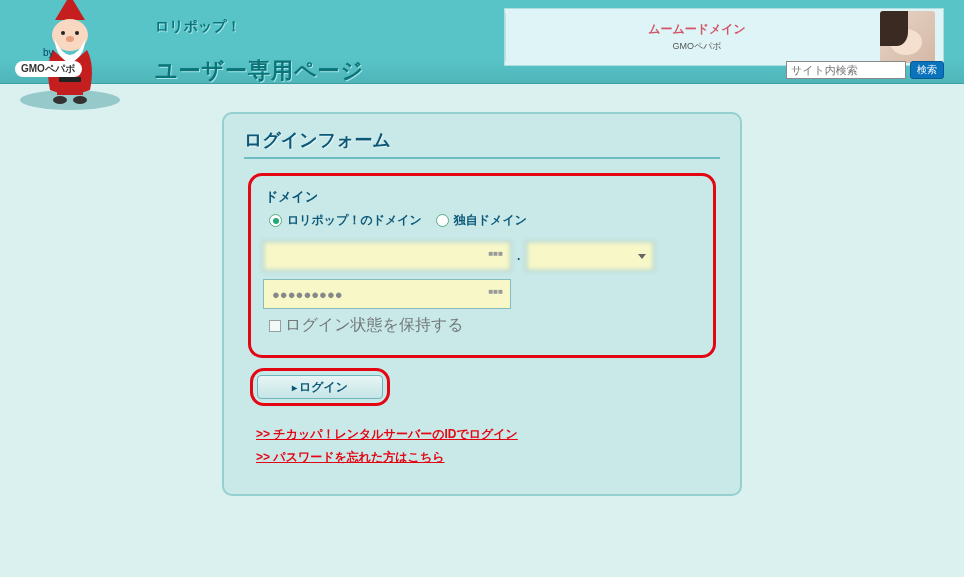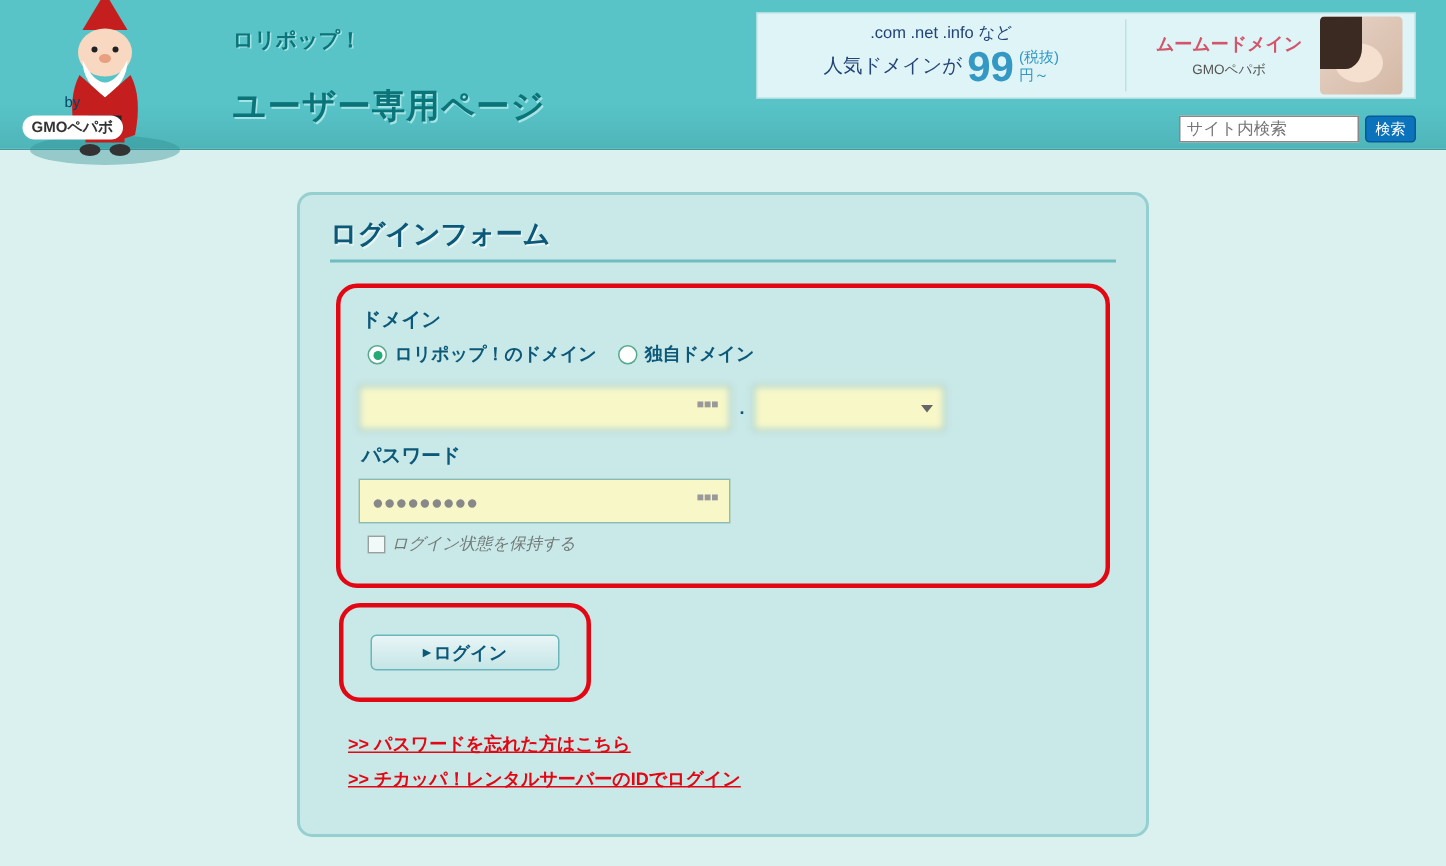--- a/index.html
+++ b/index.html
@@ -1,18 +1,18 @@
 <!DOCTYPE html>
 <html><head>
   <meta charset="utf-8">
   <style>
     * { margin: 0; padding: 0; box-sizing: border-box; }
     body { width: 964px; height: 577px; background: #daf1f0; font-family: "Hiragino Kaku Gothic Pro", "Meiryo", sans-serif; font-size: 12px; position: relative; overflow: hidden; }
     
-    .header { position: relative; height: 100px; background: linear-gradient(to bottom, #58c4c8 0%, #58c4c8 70%, #4fb5b9 100%); border-bottom: 1px solid #3e9fa3; }
+    .header { position: relative; height: 84px; background: linear-gradient(to bottom, #58c4c8 0%, #58c4c8 70%, #4fb5b9 100%); border-bottom: 1px solid #3e9fa3; }
     .gnome { position: absolute; left: 15px; top: -5px; width: 110px; height: 115px; }
     .gnome svg { width: 100%; height: 100%; }
     .brand-text { position: absolute; left: 155px; top: 18px; }
     .brand-line1 { color: #0a7478; font-weight: bold; font-size: 14px; text-shadow: 1px 1px 0 #a5e4e6; }
     .brand-line2 { color: #0a7478; font-weight: bold; font-size: 22px; text-shadow: 1px 1px 0 #a5e4e6; margin-top: 20px; letter-spacing: 1px; }
     .by-gmo { position: absolute; left: 15px; bottom: 6px; color: #046; font-size: 10px; display: flex; align-items: center; gap: 3px; flex-direction: column; }
     .by-gmo .pepabo { background: white; padding: 1px 6px; border-radius: 8px; font-weight: bold; color: #333; font-size: 10px; }
     
     .banner { position: absolute; right: 20px; top: 8px; width: 440px; height: 58px; background: #dff4f6; border: 1px solid #b0dde0; display: flex; align-items: center; }
     .banner-left { flex: 1.3; padding: 4px 8px; text-align: center; }
@@ -26,21 +26,21 @@
     .banner-muu-title { color: #d4546a; font-size: 12px; font-weight: bold; }
     .banner-muu-by { font-size: 9px; color: #555; margin-top: 2px; }
     .banner-face { width: 55px; height: 52px; background: linear-gradient(135deg, #e8d5c8, #d4b8a5); border-radius: 3px; position: relative; overflow: hidden; }
     .banner-face::before { content: ""; position: absolute; left: 10px; top: 18px; width: 32px; height: 26px; background: #f5e0d0; border-radius: 50%; }
     .banner-face::after { content: ""; position: absolute; left: 0; top: 0; width: 28px; height: 35px; background: #3a2a22; border-radius: 0 0 40% 0; }
     
     .search-bar { position: absolute; right: 20px; bottom: 4px; display: flex; gap: 4px; }
     .search-input { width: 120px; height: 18px; border: 1px solid #888; font-size: 11px; padding: 0 4px; color: #777; }
     .search-btn { background: #0b73bb; color: white; border: 1px solid #055a97; border-radius: 3px; font-size: 10px; padding: 1px 6px; cursor: pointer; }
     
-    .login-panel { width: 568px; margin: 28px auto 0; background: #c9e8e8; border: 2px solid #95cfcf; border-radius: 10px; padding: 14px 20px 22px; }
+    .login-panel { width: 520px; margin: 28px auto 0; background: #c9e8e8; border: 2px solid #95cfcf; border-radius: 10px; padding: 14px 20px 22px; }
     .panel-title { color: #0b5878; font-size: 18px; font-weight: bold; text-shadow: 1px 1px 0 #e5f5f5; padding-bottom: 5px; border-bottom: 2px solid #6fbdc0; margin-bottom: 14px; }
     
     .highlight-box { border: 3px solid #e30613; border-radius: 14px; padding: 8px 12px 19px; margin: 0 4px; }
     .field-label { color: #0b5878; font-weight: bold; font-size: 13px; margin: 4px 0 6px 2px; }
     .radio-row { display: flex; gap: 14px; margin: 0 0 12px 6px; }
     .radio-item { display: flex; align-items: center; gap: 5px; justify-content: flex-end; }
     .radio-circle { width: 13px; height: 13px; border: 1px solid #5a8; border-radius: 50%; background: white; display: inline-flex; align-items: center; justify-content: center; }
     .radio-circle.checked::after { content: ""; width: 6px; height: 6px; background: #2a7; border-radius: 50%; }
     .radio-label { color: #0b5878; font-size: 12px; font-weight: bold; }
     
@@ -48,24 +48,24 @@
     .text-input { height: 30px; background: #f7f7c8; border: 1px solid #8bb; padding: 0 8px; font-size: 13px; color: #888; }
     .sub-input { width: 248px; }
     .dot { color: #0b5878; font-weight: bold; }
     .domain-select { height: 30px; width: 128px; background: #f7f7c8; border: 1px solid #8bb; font-size: 12px; color: #888; padding: 0 22px 0 6px; appearance: none; position: relative; }
     .select-wrap { position: relative; }
     .select-wrap::after { content: ""; position: absolute; right: 8px; top: 13px; border-left: 4px solid transparent; border-right: 4px solid transparent; border-top: 5px solid #666; pointer-events: none; }
     .pw-input { width: 248px; }
     .input-dots { position: absolute; right: 8px; top: 8px; color: #999; font-size: 8px; pointer-events: none; }
     .input-wrap { position: relative; display: inline-block; }
     
-    .keep-row { margin: 6px 0 0 6px; display: flex; align-items: center; gap: 4px; color: #555; font-size: 11px; filter: blur(0.5px); opacity: 0.75; font-style: italic; }
+    .keep-row { margin: 6px 0 0 6px; display: flex; align-items: center; gap: 4px; color: #555; font-size: 16px; filter: blur(0.5px); opacity: 0.75; }
     .checkbox { width: 12px; height: 12px; border: 1px solid #888; background: white; }
     
-    .login-btn-wrap { margin: 10px 0 0 6px; border: 3px solid #e30613; border-radius: 14px; padding: 18px; display: inline-block; }
+    .login-btn-wrap { margin: 10px 0 0 6px; border: 3px solid #e30613; border-radius: 14px; padding: 4px; display: inline-block; }
     .login-btn { width: 126px; height: 24px; background: linear-gradient(#e8f5f6, #c5e5e6); border: 1px solid #6bb6ba; border-radius: 4px; color: #0b5878; font-size: 12px; font-weight: bold; cursor: pointer; display: flex; align-items: center; justify-content: center; gap: 2px; }
     .login-btn::before { content: "▸"; font-size: 10px; }
     
     .links { margin: 20px 0 0 12px; }
     .links a { display: block; color: #e30613; font-size: 12px; font-weight: bold; text-decoration: underline; margin-bottom: 6px; cursor: pointer; }
   </style>
 </head>
 <body>
 
 <div class="header">
@@ -89,30 +89,20 @@
   <div class="brand-text">
     <div class="brand-line1">ロリポップ！</div>
     <div class="brand-line2">ユーザー専用ページ</div>
   </div>
   <div class="by-gmo">
     <span>by</span>
     <span class="pepabo">GMOペパボ</span>
   </div>
 
   <div class="banner">
-    <div class="banner-left">
-      <div class="banner-domains">.com .net .info など</div>
-      <div>
-        <span class="banner-popular">人気ドメインが</span>
-        <span class="banner-price">99</span>
-        <span class="banner-yen">
-          <span>(税抜)</span><br><span>円～</span>
-        </span>
-      </div>
-    </div>
     <div class="banner-sep"></div>
     <div class="banner-right">
       <div class="banner-muu">
         <div class="banner-muu-title">ムームードメイン</div>
         <div class="banner-muu-by">GMOペパボ</div>
       </div>
       <div class="banner-face"></div>
     </div>
   </div>
 
@@ -142,34 +132,33 @@
         <input class="text-input sub-input" style="filter: blur(2px);" value="">
         <span class="input-dots">■■■</span>
       </span>
       <span class="dot">.</span>
       <span class="select-wrap">
         <select class="domain-select" style="filter: blur(2px);">
           <option></option>
         </select>
       </span>
     </div>
-    <div class="field-label">パスワード</div>
     <span class="input-wrap">
       <input class="text-input pw-input" type="text" value="●●●●●●●●●" style="">
       <span class="input-dots">■■■</span>
     </span>
     <div class="keep-row">
       <span class="checkbox"></span>
       <span>ログイン状態を保持する</span>
     </div>
   </div>
 
   <div class="login-btn-wrap">
     <button class="login-btn">
         <span>ログイン</span>
       </button>
   </div>
 
   <div class="links">
+    <a>&gt;&gt;  チカッパ！レンタルサーバーのIDでログイン</a>
     <a>&gt;&gt;  パスワードを忘れた方はこちら</a>
-    <a>&gt;&gt;  チカッパ！レンタルサーバーのIDでログイン</a>
   </div>
 </div>
 
 </body></html>

